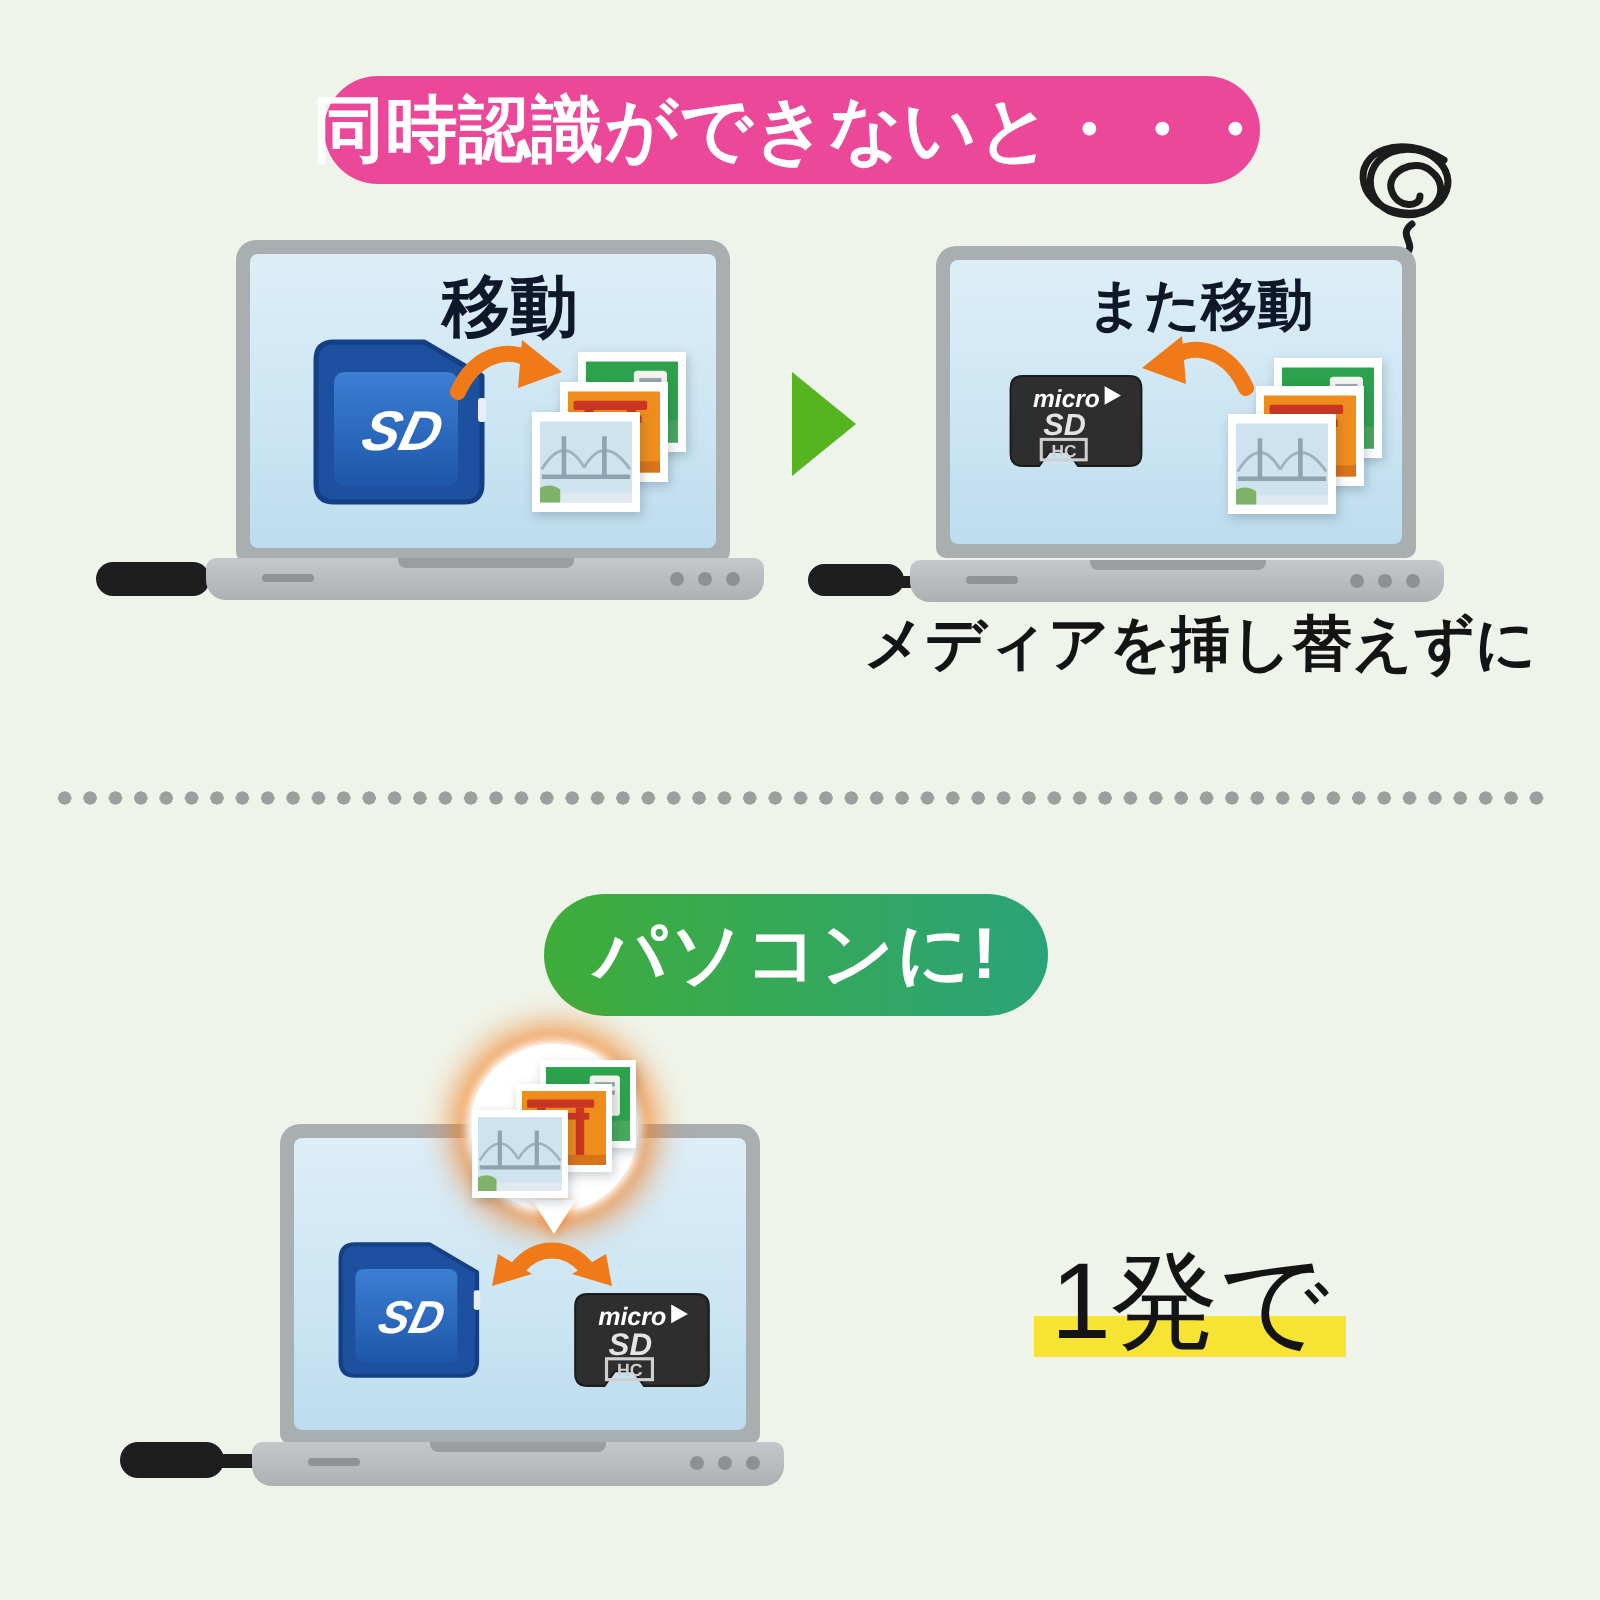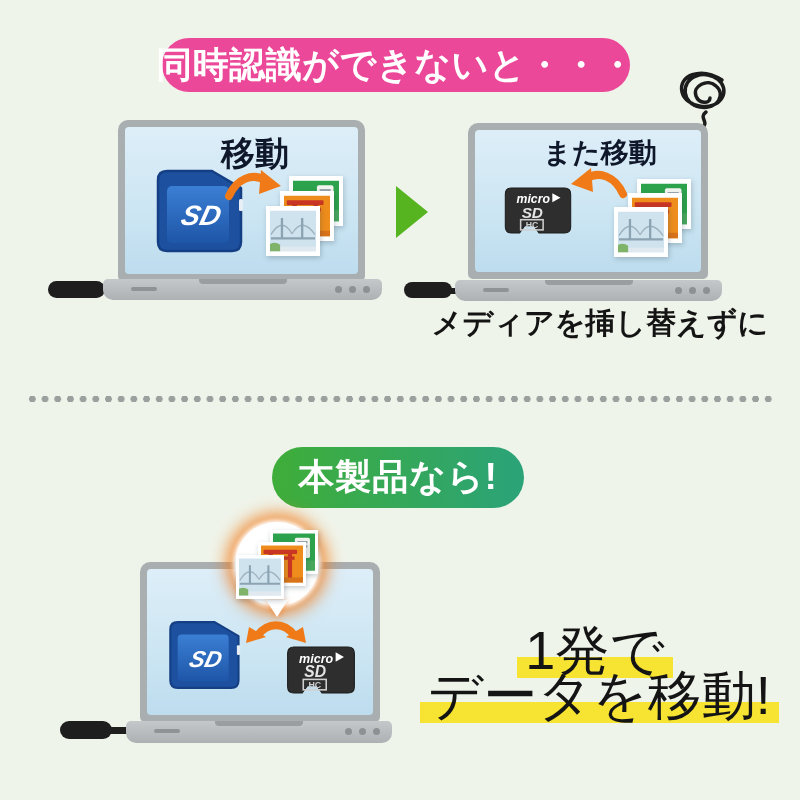--- a/index.html
+++ b/index.html
@@ -210,21 +210,21 @@
       </span>
   </div>
 
   <div class="abs caption" style="left:420px;top:305px;width:360px">
     <div>メディアを挿し替えずに</div>
   </div>
 
   <div class="abs divider" style="left:26px;top:395px;width:748px"></div>
 
   <div class="abs badge">
-    <span>本製品なら!</span>
+    <span>パソコンに!</span>
   </div>
 
   <div class="abs plug" style="left:60px;top:721px;width:52px;height:18px"></div>
   <div class="abs cord" style="left:106px;top:727px;width:26px;height:7px"></div>
   <div class="abs screen" style="left:140px;top:562px;width:240px;height:160px;z-index:1">
     <div class="inner"></div>
   </div>
 
   <div class="abs balloon" style="left:235px;top:522px;z-index:2"></div>
   <div class="abs balloon-tip" style="left:266px;top:600px;z-index:2"></div>
@@ -260,17 +260,14 @@
     <span class="dots">
         <i></i>
         <i></i>
         <i></i>
       </span>
   </div>
 
   <div class="abs desc-line" style="left:420px;top:615px">
     <span class="desc-big hl">1発で</span>
   </div>
-  <div class="abs desc-line" style="left:420px;top:660px">
-    <span class="desc-big hl">データを移動!</span>
-  </div>
 
 </div>
 
 </body></html>

